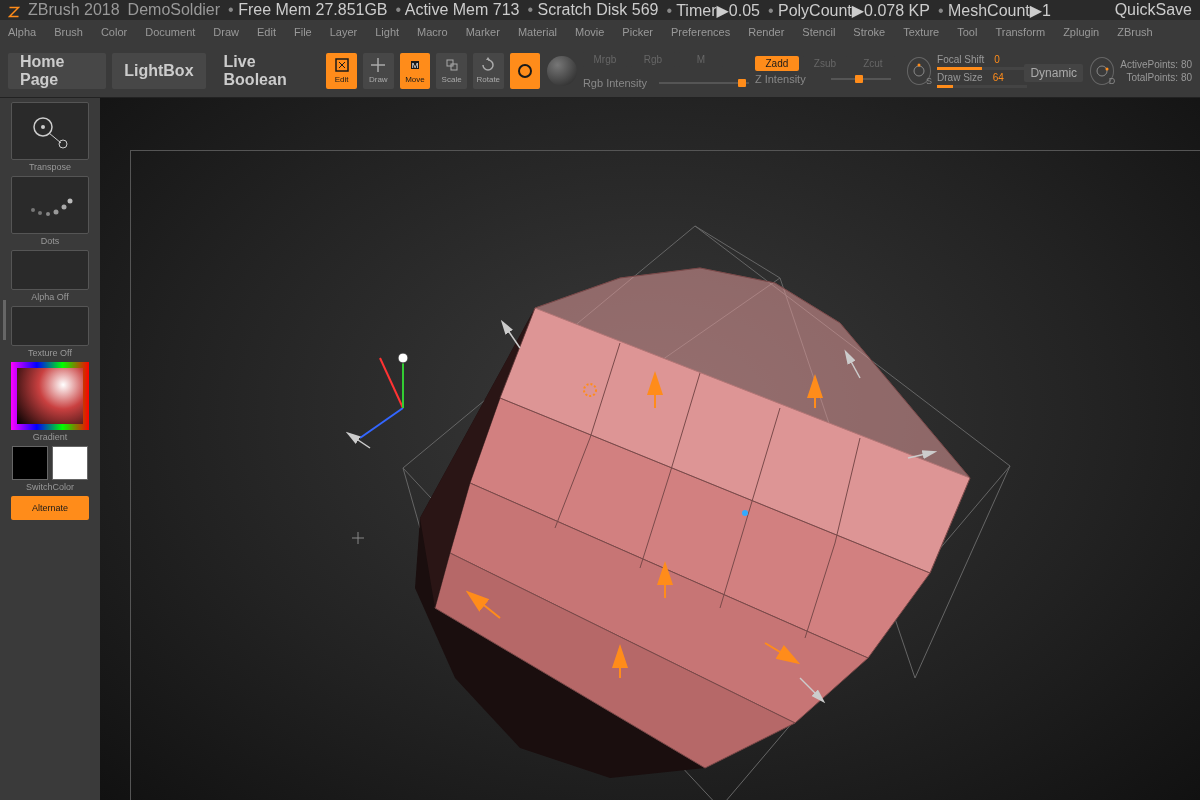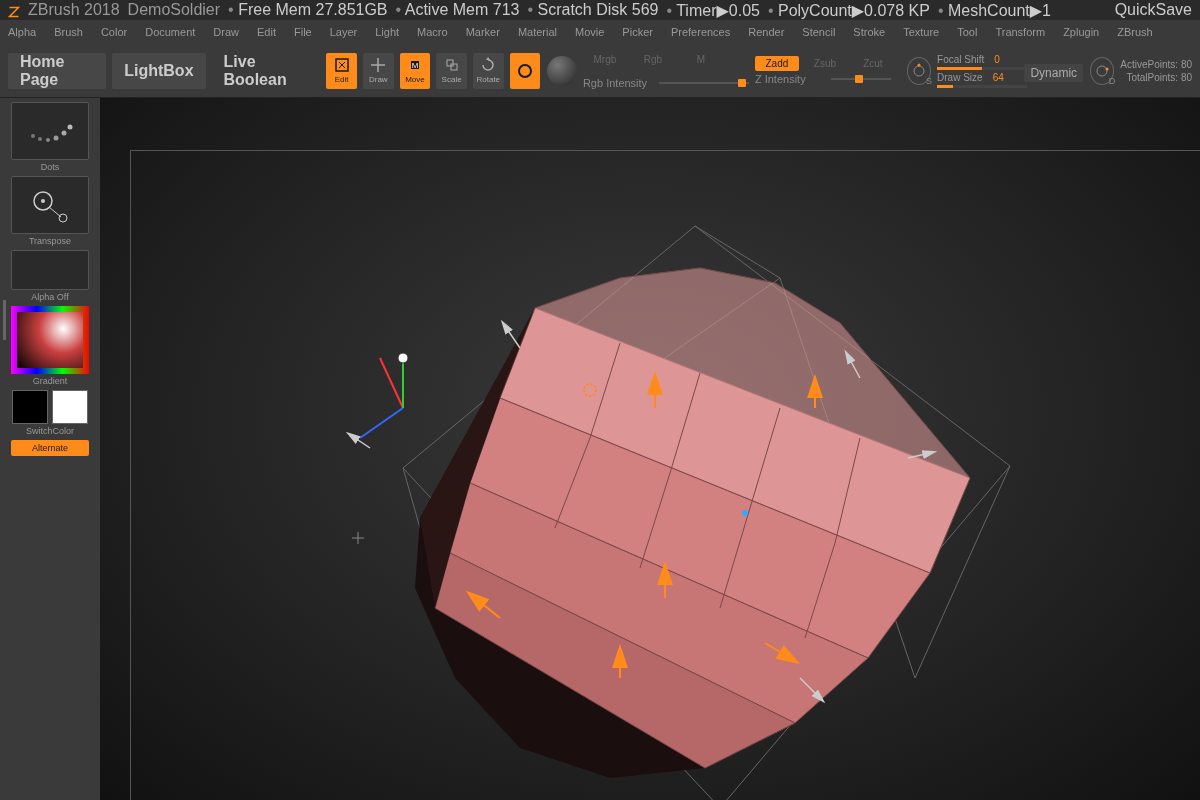--- a/index.html
+++ b/index.html
@@ -43,21 +43,21 @@
 .main { display:flex; height:702px; }
 .leftpanel { width:100px; background:#3a3a3a; display:flex; flex-direction:column; align-items:center; padding-top:4px; gap:2px;}
 .lp-item{ width:82px; display:flex; flex-direction:column; align-items:center; cursor:pointer;}
 .lp-thumb{ width:78px; height:58px; background:#2a2a2a; border:1px solid #555; display:flex; align-items:center; justify-content:center; border-radius:2px;}
 .lp-item.small .lp-thumb{ height:40px;}
 .lp-label{ font-size:9px; color:#999; padding:2px 0;}
 .colorpick{ width:78px; height:68px; background:linear-gradient(to right,#f0f 0%,#00f 33%,#0f0 66%,#f00 100%); position:relative;}
 .colorpick::after{content:"";position:absolute;left:6px;top:6px;right:6px;bottom:6px;background:radial-gradient(circle at 70% 30%,#fff 0%,#c94040 40%,#000 100%);}
 .swatches{ display:flex; gap:4px;}
 .swatch{ width:36px; height:34px; border:1px solid #666;}
-.alt-btn{ width:78px; height:16px; background:#ff8c1a; color:#1a1a1a; font-size:9px; display:flex; align-items:center; justify-content:center; border-radius:2px;}
+.alt-btn{ width:78px; height:24px; background:#ff8c1a; color:#1a1a1a; font-size:9px; display:flex; align-items:center; justify-content:center; border-radius:2px;}
 
 .viewport{ flex:1; background:#1a1a1a; position:relative; overflow:hidden;}
 .canvas-border{ position:absolute; left:30px; top:52px; right:0; bottom:0; border-top:1px solid #555; border-left:1px solid #555;}
 .canvas-bg{ position:absolute; inset:0; background:radial-gradient(ellipse at 50% 45%, #3a3a3a 0%, #222 60%, #111 100%);}
 
 svg.scene{ position:absolute; inset:0; width:100%; height:100%;}
 .sphere-ico{ width:50px; height:50px; border-radius:50%; background:radial-gradient(circle at 35% 30%,#eee 0%,#888 50%,#222 100%);}
 .scrollind{ position:absolute; left:3px; top:300px; width:3px; height:40px; background:#666;}
 </style>
 </head>
@@ -226,49 +226,53 @@
     <div class="row">TotalPoints: 80</div>
   </div>
 </div>
 
 <div class="main">
   <div class="leftpanel">
     <div class="scrollind"></div>
 
     <div class="lp-item">
       <div class="lp-thumb">
+        <svg width="50" height="40">
+            <circle cx="18" cy="16" r="9" fill="none" stroke="#ccc" stroke-width="1.5"></circle>
+            <circle cx="18" cy="16" r="2" fill="#ccc"></circle>
+            <line x1="24" y1="22" x2="36" y2="32" stroke="#ccc"></line>
+            <circle cx="38" cy="33" r="4" fill="none" stroke="#ccc"></circle>
+          </svg>
+      </div>
+      <div class="lp-label">Transpose</div>
+    </div>
+
+    <div class="lp-item">
+      <div class="lp-thumb">
         <svg width="50" height="30">
             <circle cx="8" cy="20" r="2" fill="#777"></circle>
             <circle cx="15" cy="23" r="2" fill="#777"></circle>
             <circle cx="23" cy="24" r="2" fill="#888"></circle>
             <circle cx="31" cy="22" r="2.5" fill="#999"></circle>
             <circle cx="39" cy="17" r="2.5" fill="#aaa"></circle>
             <circle cx="45" cy="11" r="2.5" fill="#bbb"></circle>
           </svg>
       </div>
       <div class="lp-label">Dots</div>
     </div>
 
-    <div class="lp-item">
-      <div class="lp-thumb">
-        <svg width="50" height="40">
-            <circle cx="18" cy="16" r="9" fill="none" stroke="#ccc" stroke-width="1.5"></circle>
-            <circle cx="18" cy="16" r="2" fill="#ccc"></circle>
-            <line x1="24" y1="22" x2="36" y2="32" stroke="#ccc"></line>
-            <circle cx="38" cy="33" r="4" fill="none" stroke="#ccc"></circle>
-          </svg>
-      </div>
-      <div class="lp-label">Transpose</div>
-    </div>
-
     <div class="lp-item small">
       <div class="lp-thumb"></div>
       <div class="lp-label">Alpha Off</div>
     </div>
 
+    <div class="lp-item small">
+      <div class="lp-thumb"></div>
+      <div class="lp-label">Texture Off</div>
+    </div>
 
 
     <div class="lp-item">
       <div class="colorpick"></div>
       <div class="lp-label">Gradient</div>
     </div>
 
     <div class="lp-item">
       <div class="swatches">
         <div class="swatch" style="background:#000;"></div>

